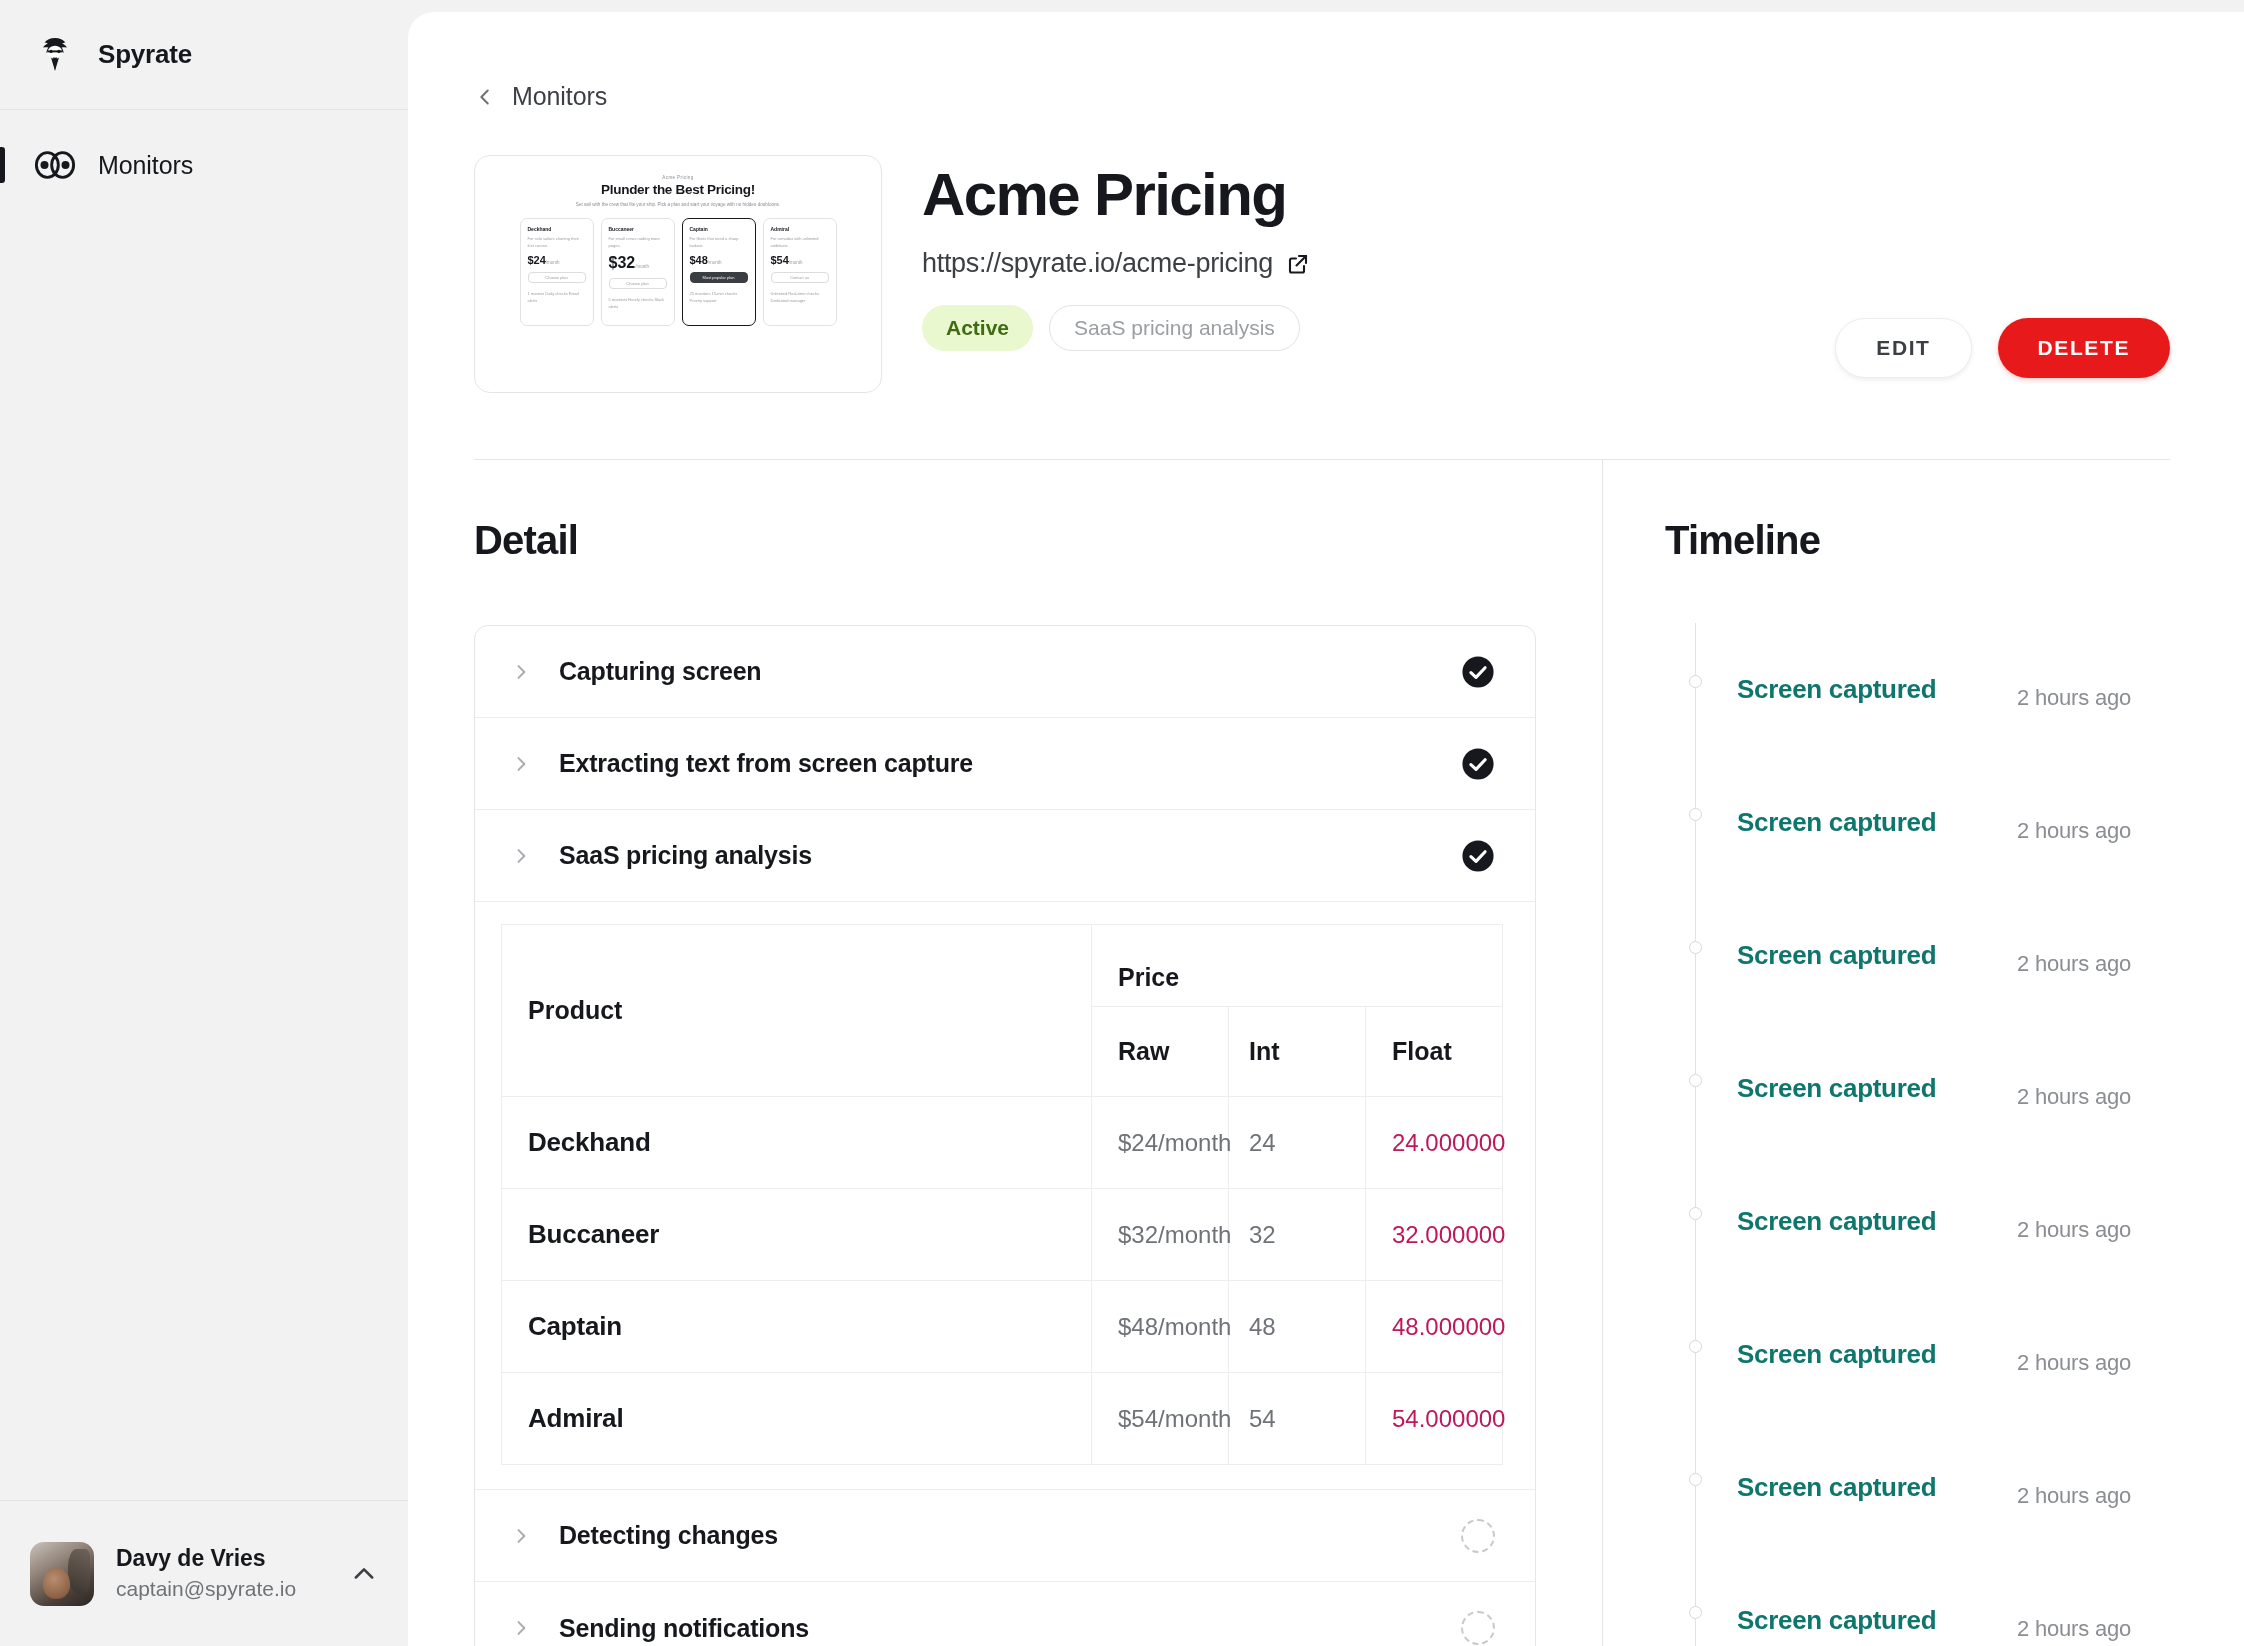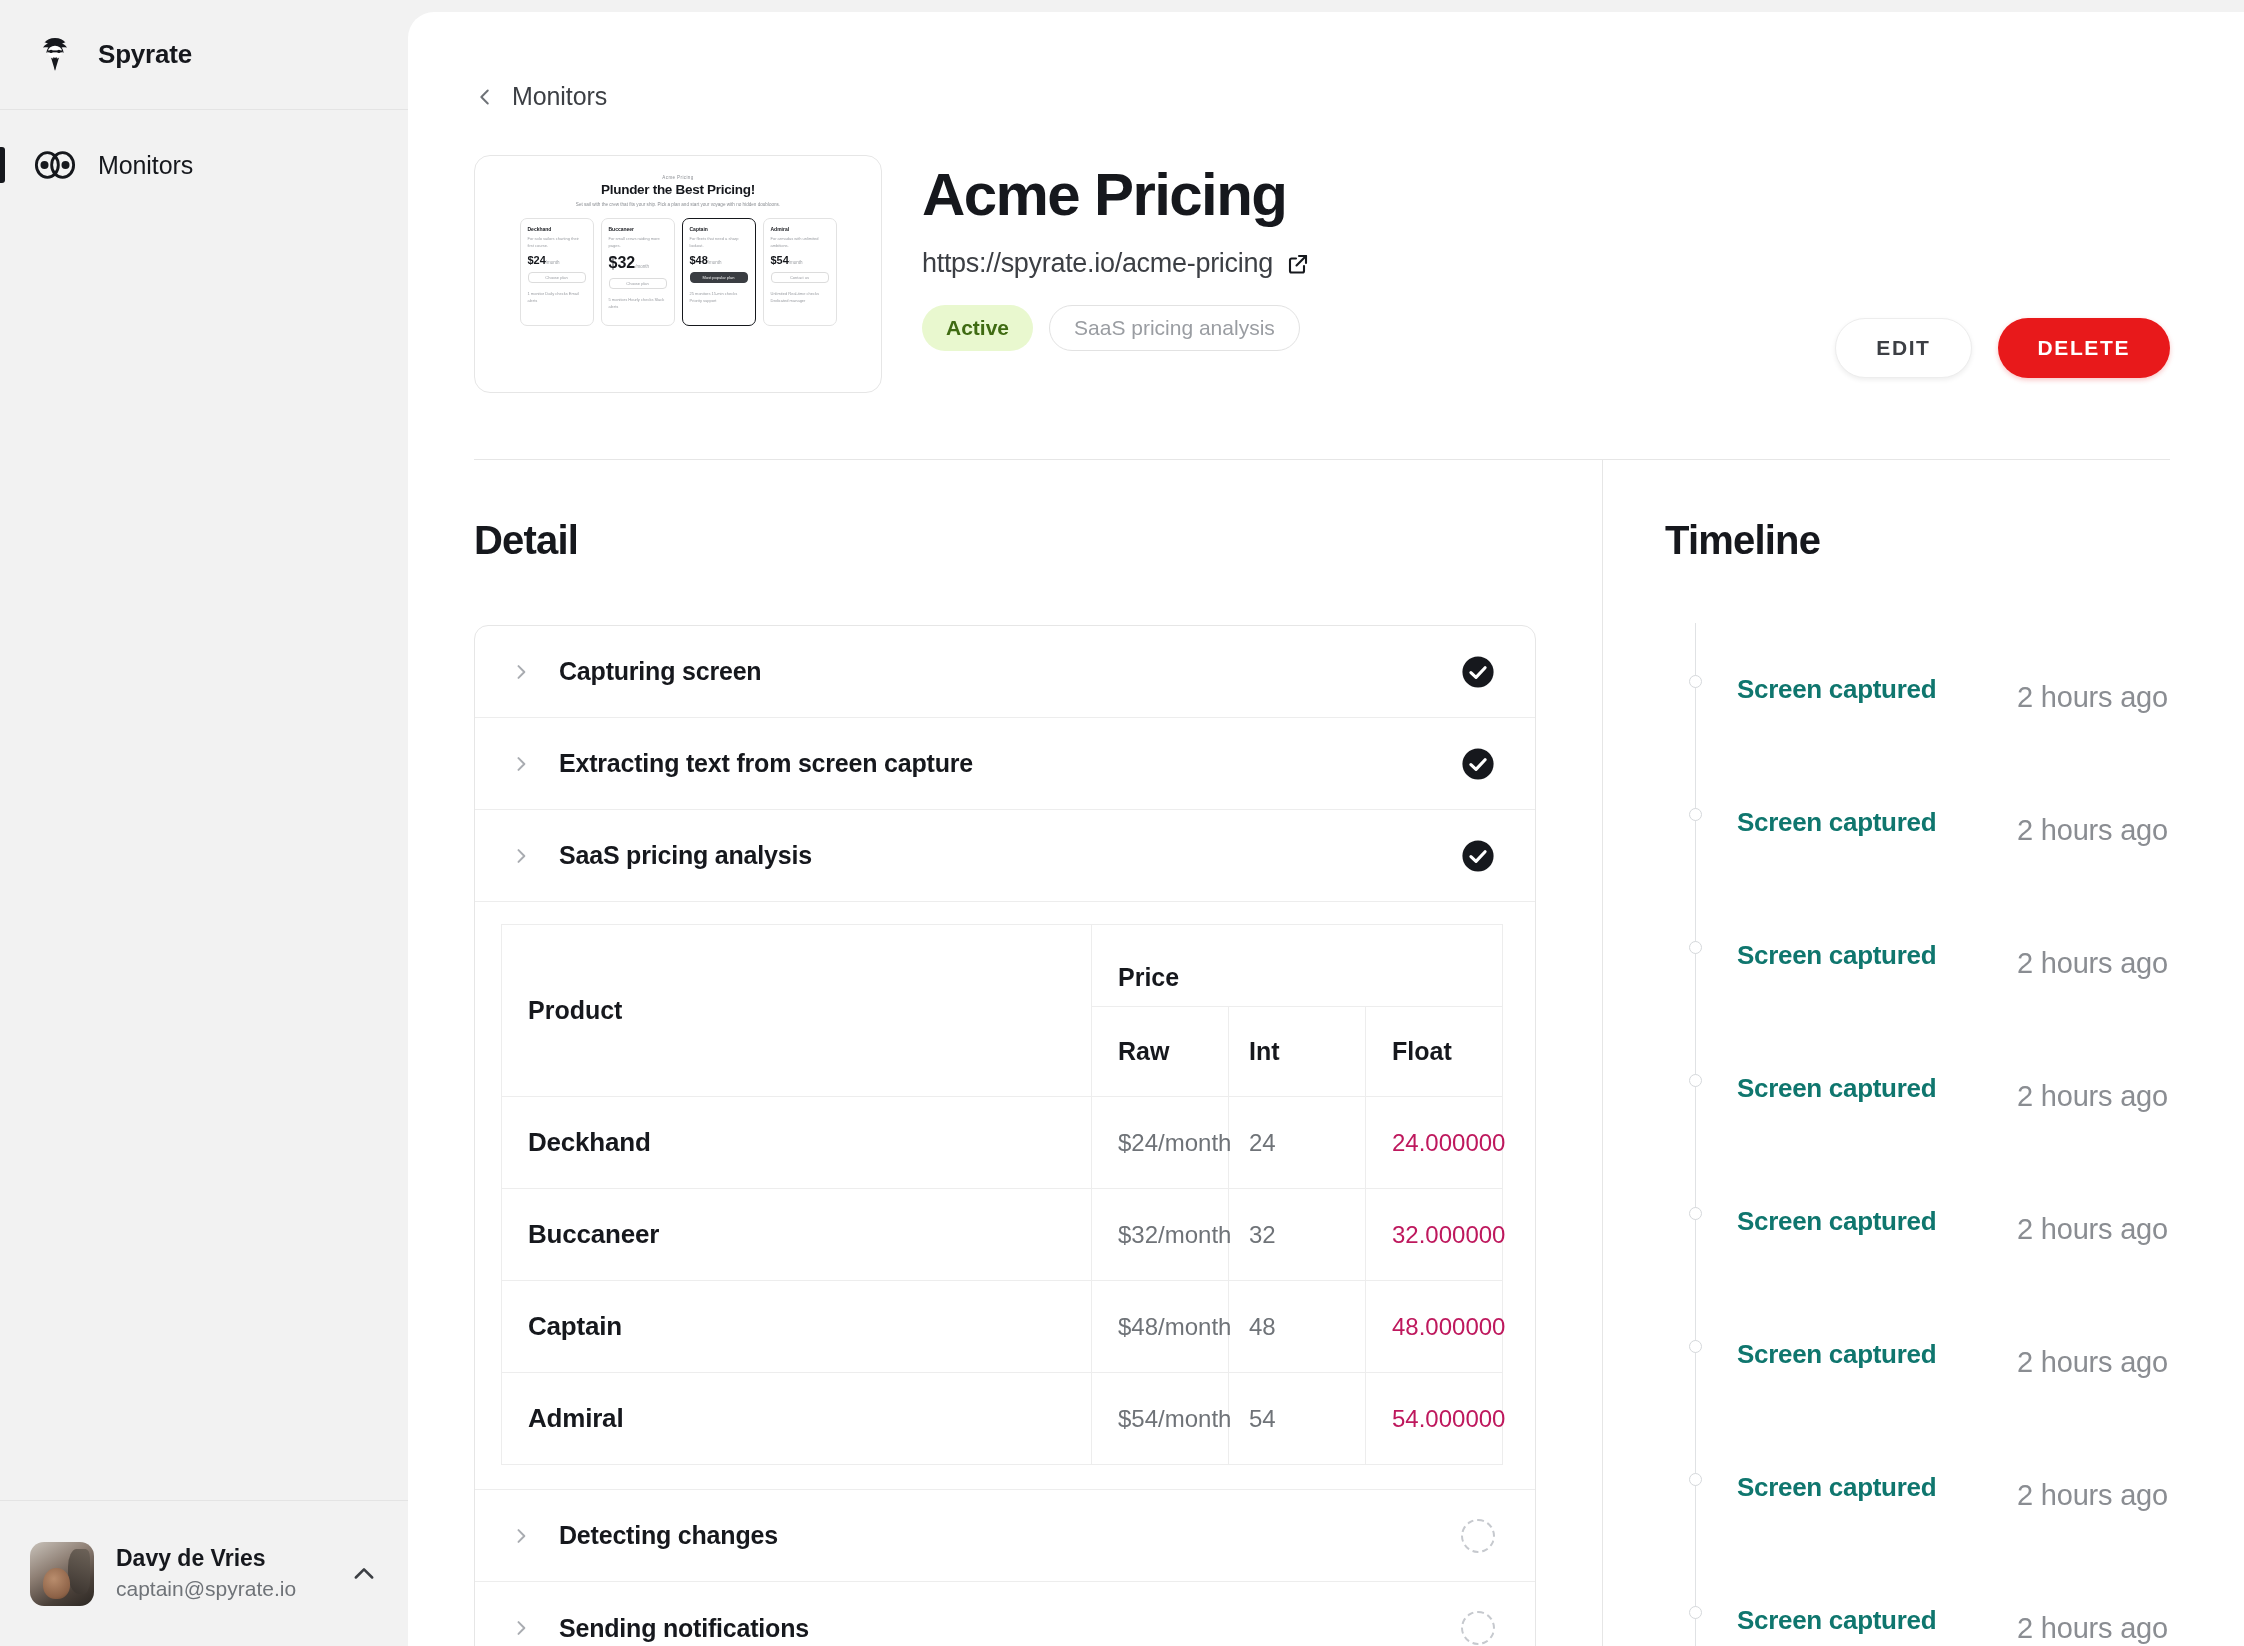--- a/index.html
+++ b/index.html
@@ -203,21 +203,21 @@
     content: ""; position: absolute; left: 30px; top: 0; bottom: -40px;
     width: 1px; background: #e0e2e4;
   }
   .tl-item { position: relative; height: 133px; display: flex; align-items: center; }
   .tl-dot {
     position: absolute; left: -12px; top: 52px;
     width: 13px; height: 13px; border-radius: 50%;
     background: #fff; border: 1.5px solid #d5d8db;
   }
   .tl-label { font-size: 26px; font-weight: 700; color: #0f766e; letter-spacing: -0.3px; margin-left: 36px; width: 280px; }
-  .tl-time { font-size: 29px; color: #8a8d92; letter-spacing: -0.2px; margin-top: 16px; }
+  .tl-time { font-size: 22px; color: #8a8d92; letter-spacing: -0.2px; margin-top: 16px; }
 </style>
 </head>
 <body>
 
 <div class="app">
 
   <aside class="sidebar">
 
     <div class="brand">
       <span class="brand-logo">

